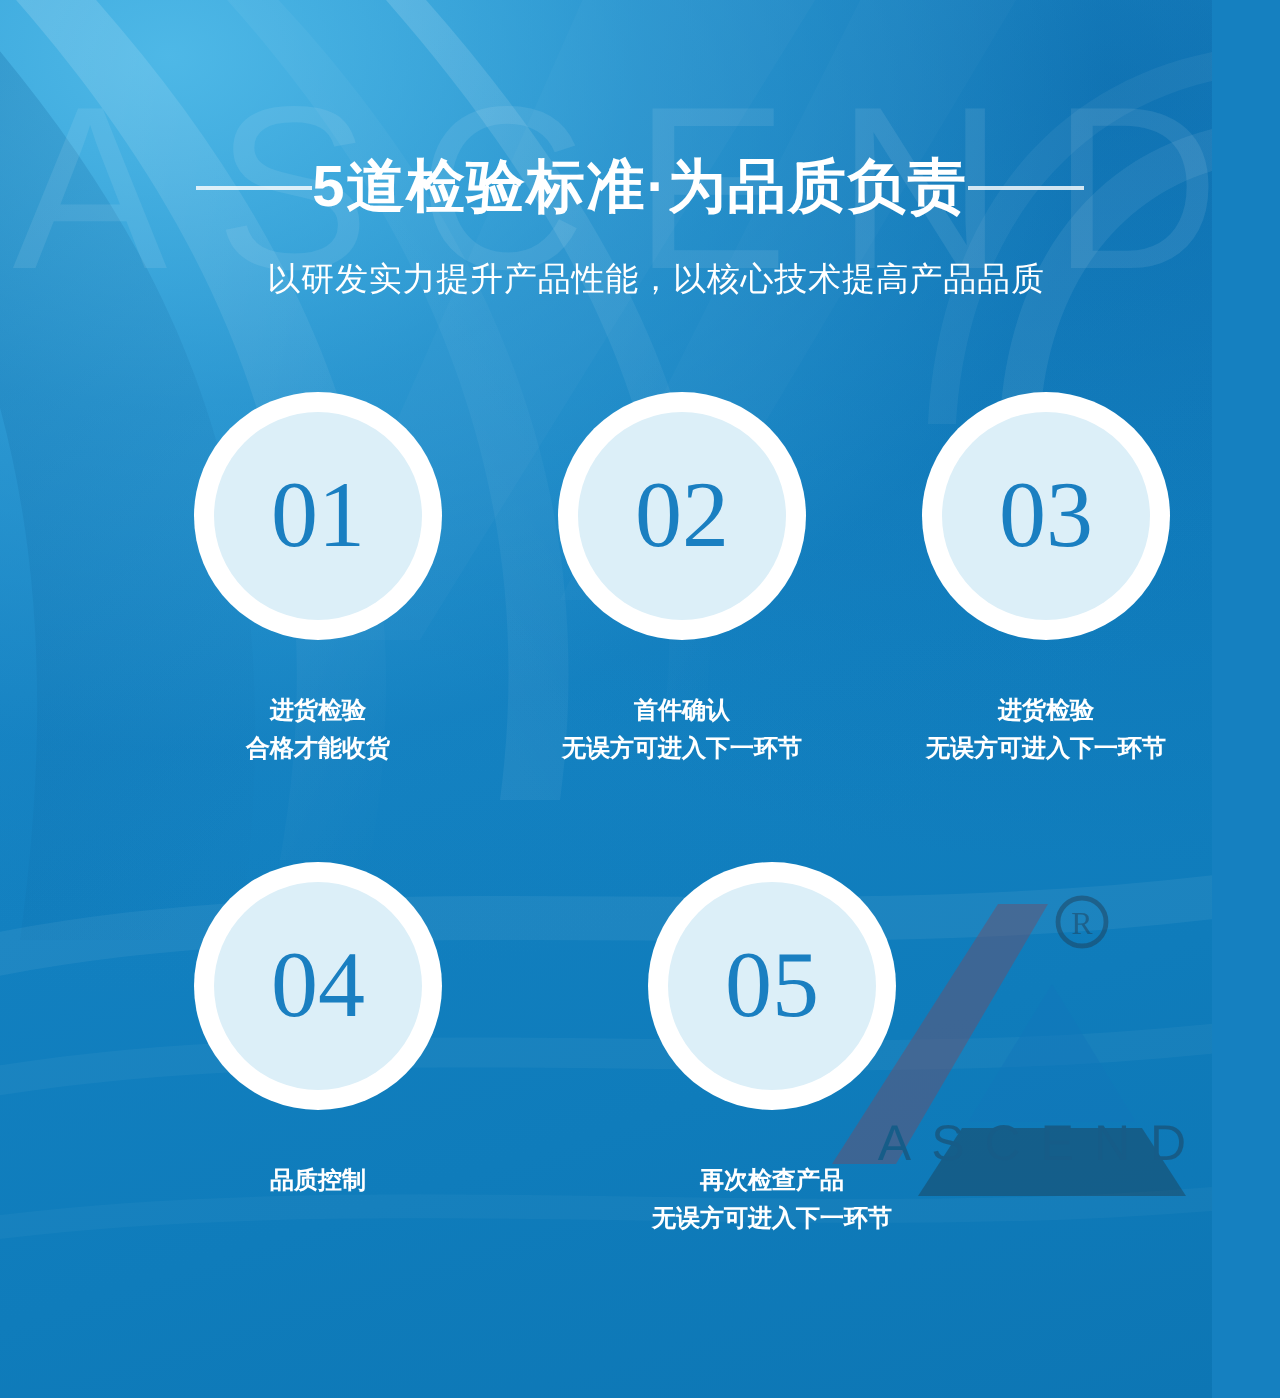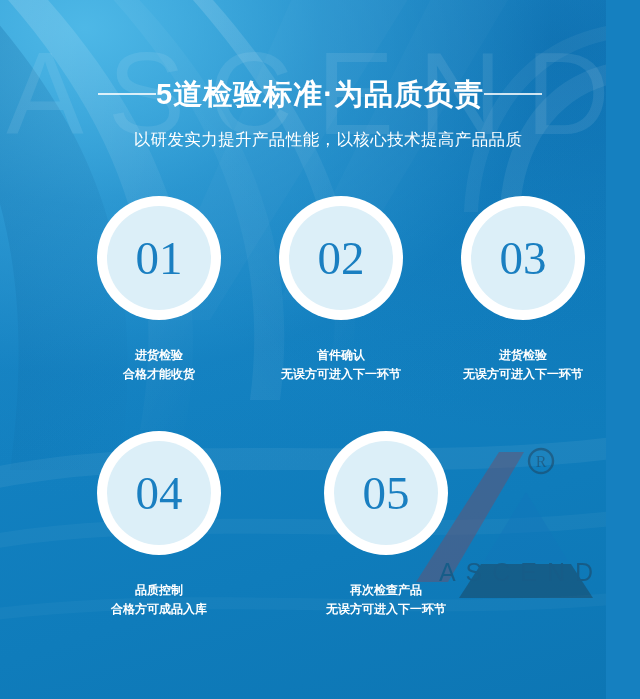--- a/index.html
+++ b/index.html
@@ -271,21 +271,20 @@
     <div class="step-row row2">
 
       <div class="step">
         <div class="circle">
           <div class="circle-inner">
             <span class="num">04</span>
           </div>
         </div>
         <div class="step-label">
           <span>品质控制</span>
-          <span class="l2">合格方可成品入库</span>
         </div>
       </div>
 
       <div class="step">
         <div class="circle">
           <div class="circle-inner">
             <span class="num">05</span>
           </div>
         </div>
         <div class="step-label">

